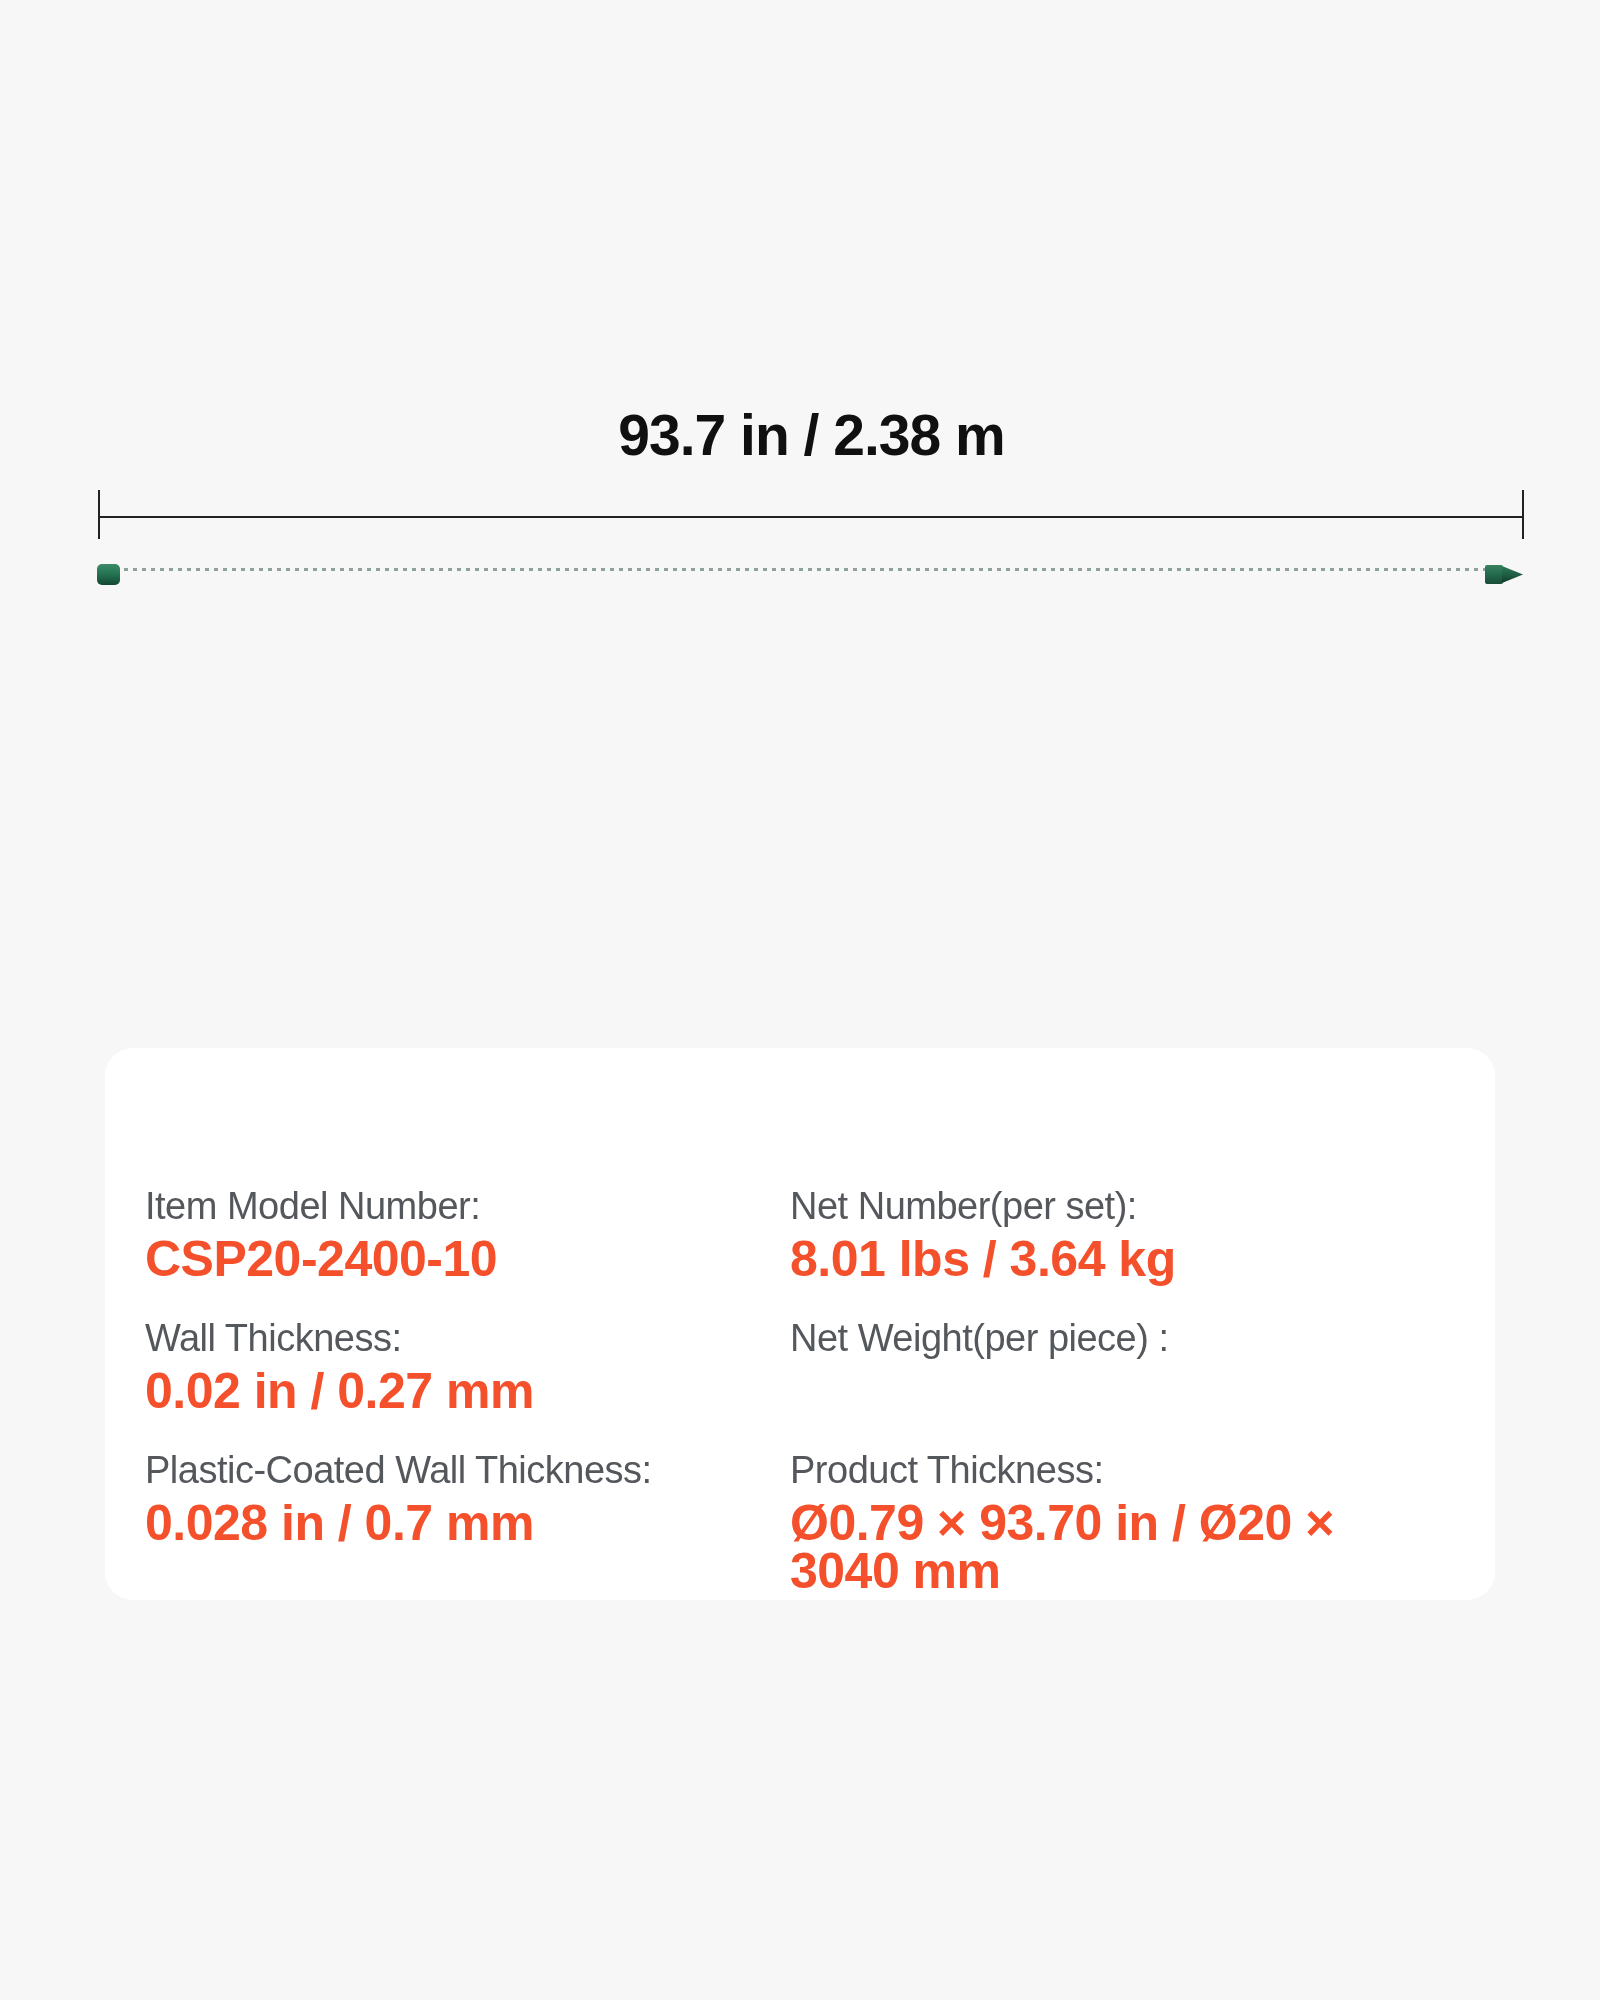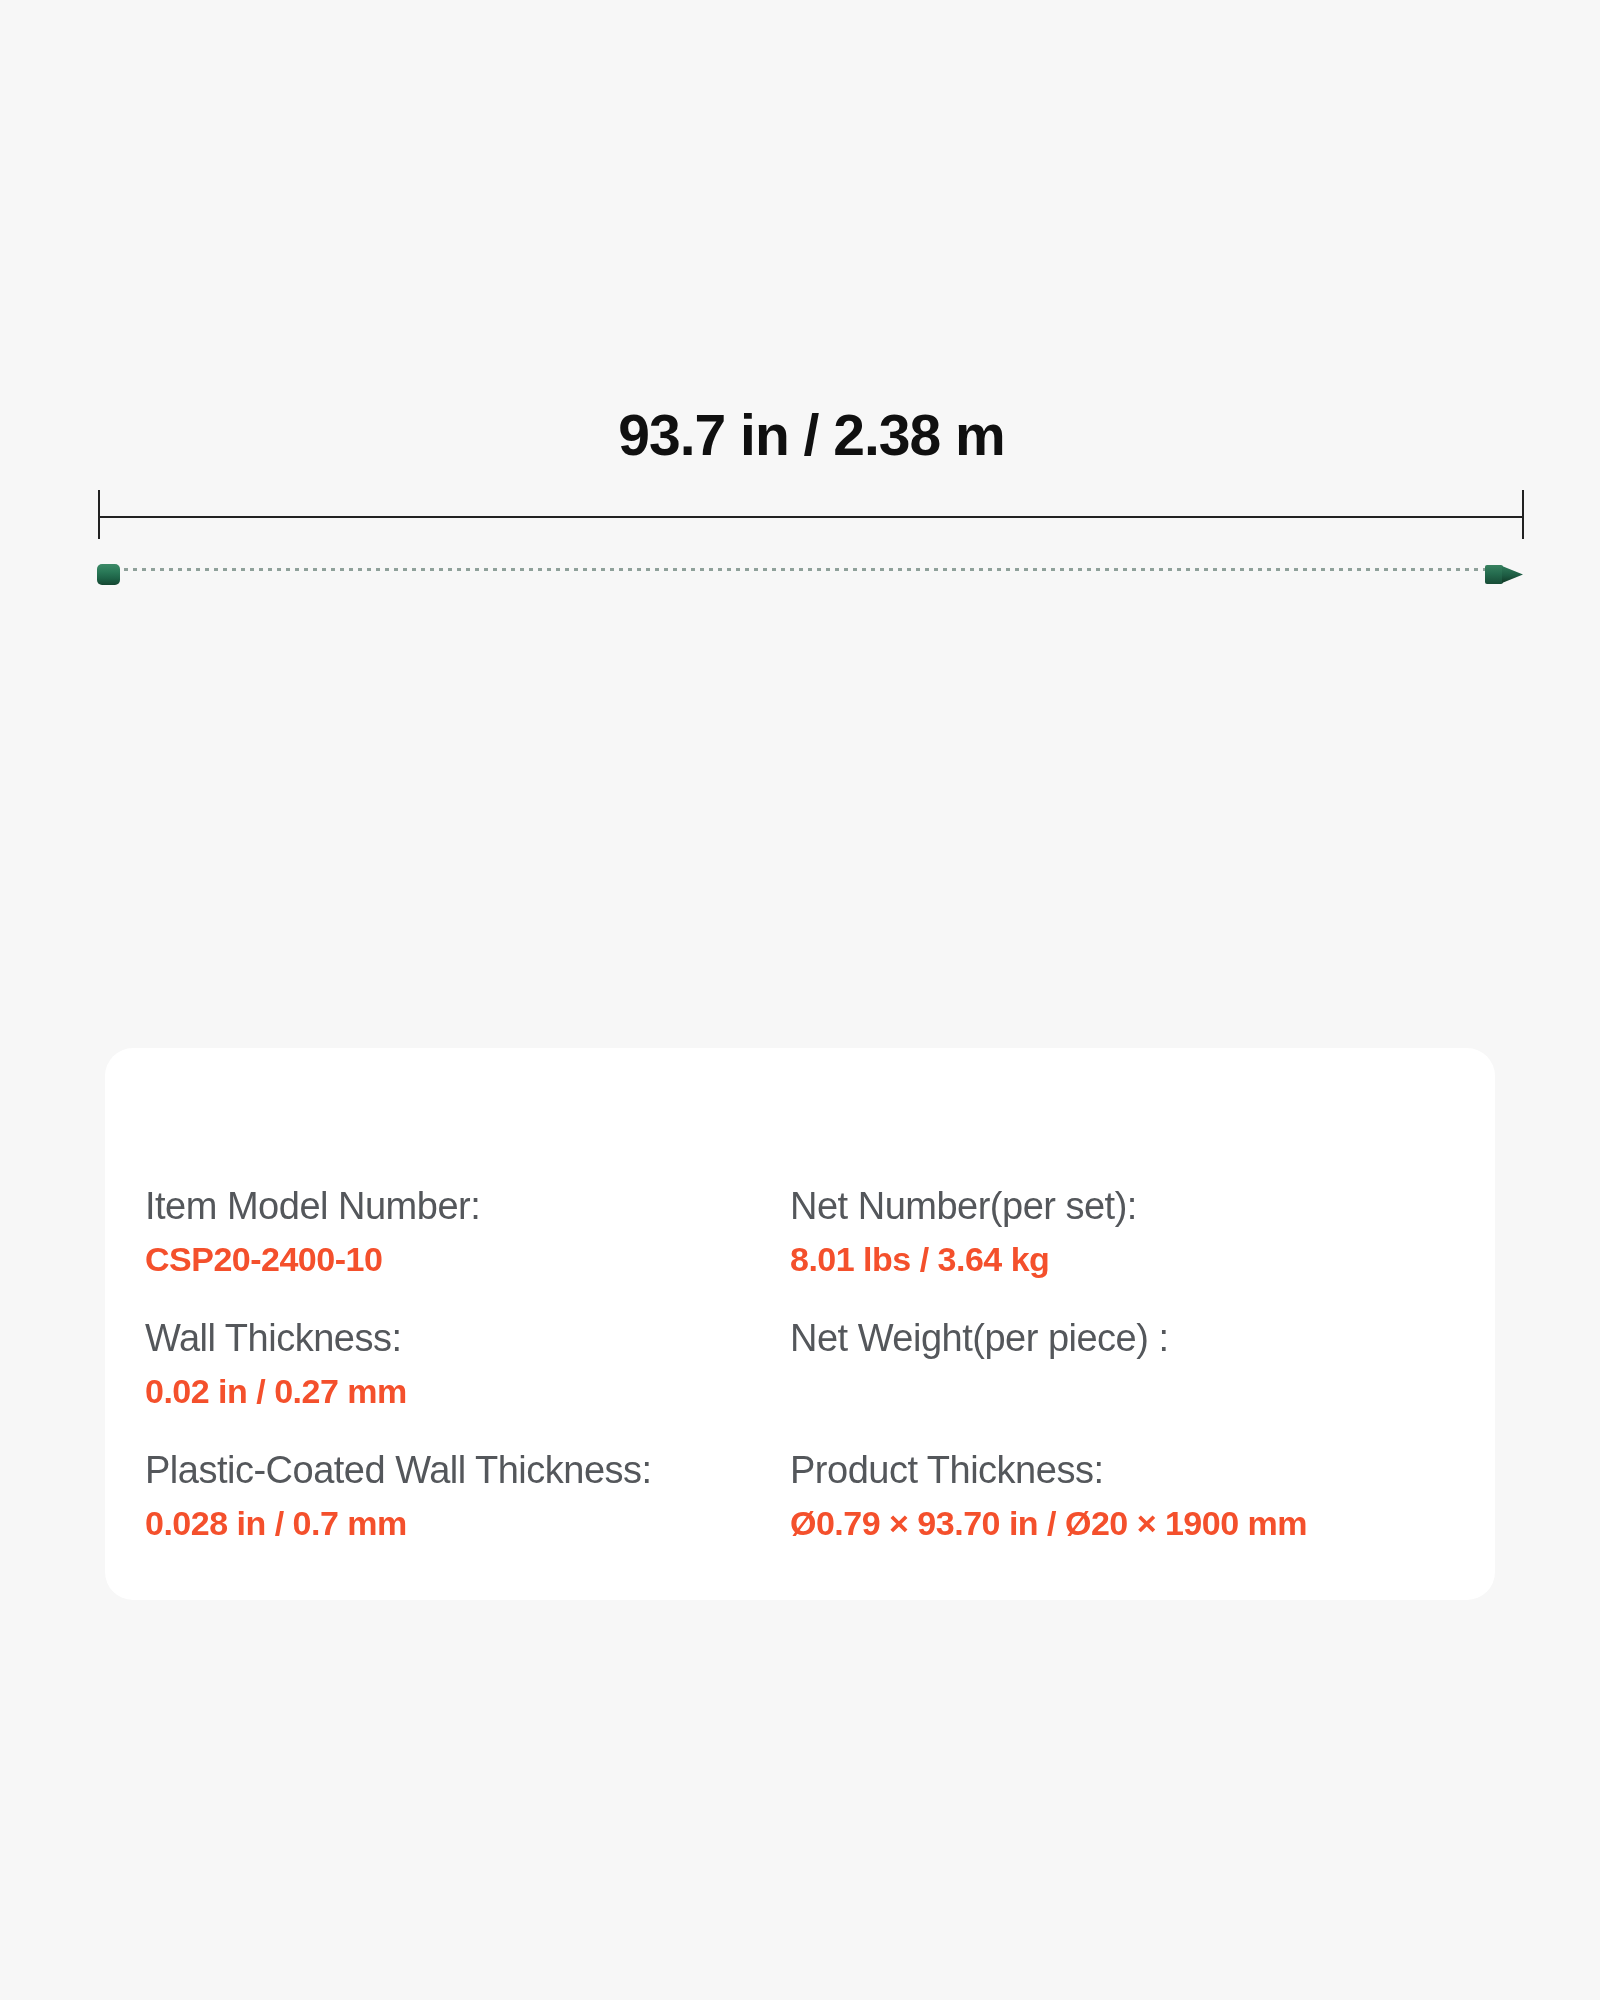--- a/index.html
+++ b/index.html
@@ -128,21 +128,21 @@
   }
   .spec-item { margin-bottom: 31px; }
   .spec-label {
     font-size: 38px;
     line-height: 48px;
     letter-spacing: -0.5px;
     color: #54575b;
   }
   .spec-value {
     margin-top: 5px;
-    font-size: 34px;
+    font-size: 50px;
     line-height: 48px;
     letter-spacing: -0.5px;
     font-weight: 700;
     color: #f4502c;
   }
 </style>
 </head>
 <body>
 
 <div id="screen">
@@ -181,19 +181,19 @@
         <div class="spec-label">Net Weight(per piece) :</div>
       </div>
 
       <div class="spec-item">
         <div class="spec-label">Plastic-Coated Wall Thickness:</div>
         <div class="spec-value">0.028 in / 0.7 mm</div>
       </div>
 
       <div class="spec-item">
         <div class="spec-label">Product Thickness:</div>
-        <div class="spec-value">Ø0.79 × 93.70 in / Ø20 × 1900 mm</div>
+        <div class="spec-value">Ø0.79 × 93.70 in / Ø20 × 3040 mm</div>
       </div>
 
     </div>
   </div>
 
 </div>
 
 </body></html>

